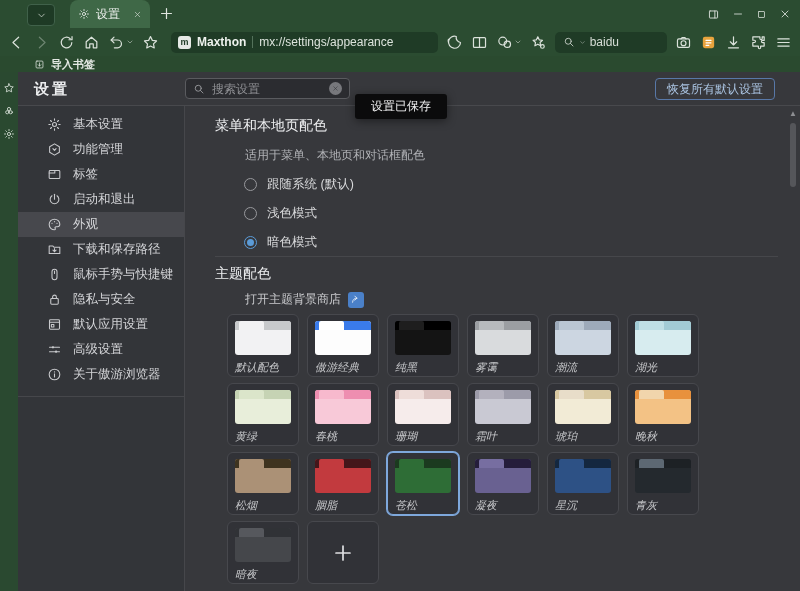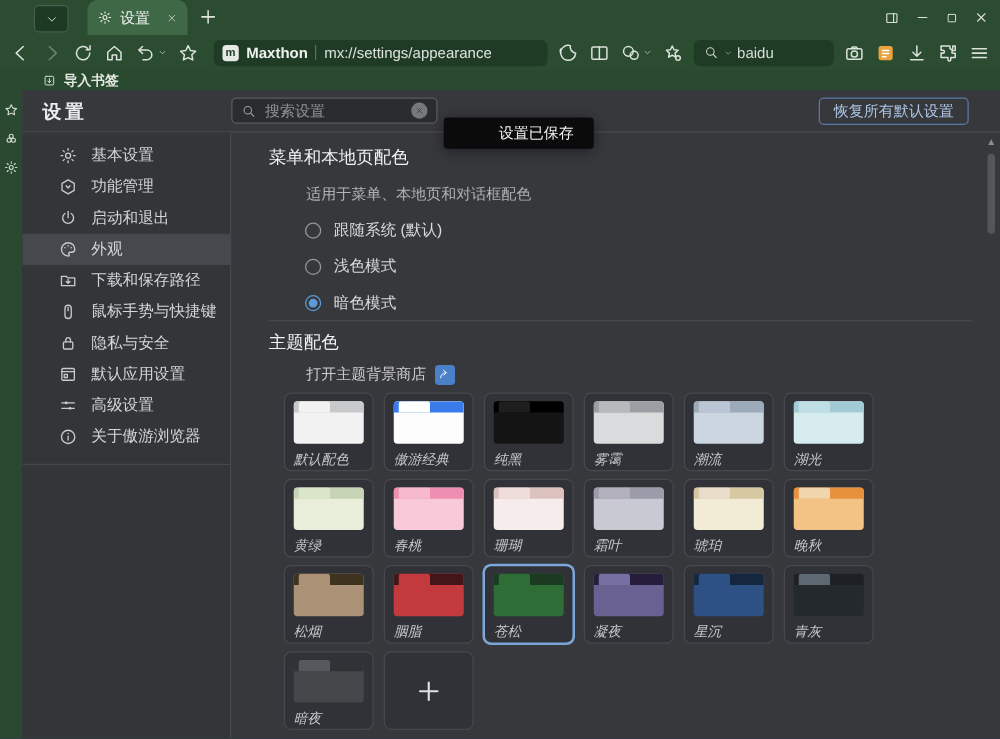--- a/index.html
+++ b/index.html
@@ -88,21 +88,21 @@
   .theme-card{width:72px;height:63px;background:#313237;border:1px solid #47484d;border-radius:6px;box-sizing:border-box;position:relative;}
   .theme-card.sel{border-color:#7ea8dc;box-shadow:0 0 0 1px #7ea8dc;}
   .swatch{position:absolute;left:7px;top:6px;width:56px;height:34px;border-radius:3px;overflow:hidden;}
   .sw-bar{position:absolute;top:0;left:0;right:0;height:9px;}
   .sw-tab{position:absolute;top:0;left:4px;width:25px;height:9px;border-radius:2px 2px 0 0;}
   .theme-label{position:absolute;left:7px;top:45px;font-size:11px;color:#c6c7ca;white-space:nowrap;}
   .theme-card.add{display:flex;align-items:center;justify-content:center;color:#dfe0e2;}
   .theme-card.add .ic{width:24px;height:24px;}
 
   .toast{position:absolute;left:355px;top:94px;width:92px;height:25px;background:#0b0b0c;color:#f1f1f2;font-size:12px;
-    border-radius:3px;display:flex;align-items:center;justify-content:center;box-shadow:0 2px 10px rgba(0,0,0,.45);z-index:6;padding-left:28px;}
+    border-radius:3px;display:flex;align-items:center;justify-content:center;box-shadow:0 2px 10px rgba(0,0,0,.45);z-index:6;}
 
   .scroll{position:absolute;right:2px;top:3px;bottom:3px;width:10px;}
   .scroll .up{position:absolute;top:0;left:0;right:0;height:10px;color:#8d8e92;font-size:8px;text-align:center;line-height:10px;}
   .scroll .thumb{position:absolute;top:14px;left:2px;width:6px;height:64px;background:#55565a;border-radius:3px;}
 </style>
 </head>
 <body>
 
 <div class="window">
 
@@ -353,20 +353,29 @@
                   <svg viewBox="0 0 24 24" fill="none" stroke="currentColor" stroke-width="1.7" stroke-linecap="round" stroke-linejoin="round">
                     <path d="M12 3l7.8 4.5v9L12 21l-7.8-4.5v-9z"></path>
                     <path d="M9.5 10.5l2.5 3 2.5-3"></path>
                   </svg>
                 </span>
                 <span>功能管理</span>
               </div>
               <div class="side-item">
                 <span class="ic">
                   <svg viewBox="0 0 24 24" fill="none" stroke="currentColor" stroke-width="1.7" stroke-linecap="round" stroke-linejoin="round">
+                    <rect x="3.5" y="5.5" width="17" height="13" rx="1.5"></rect>
+                    <path d="M3.5 9.5h9v-4"></path>
+                  </svg>
+                </span>
+                <span>标签</span>
+              </div>
+              <div class="side-item">
+                <span class="ic">
+                  <svg viewBox="0 0 24 24" fill="none" stroke="currentColor" stroke-width="1.7" stroke-linecap="round" stroke-linejoin="round">
                     <path d="M12 3.5v8"></path>
                     <path d="M8 6a7 7 0 1 0 8 0"></path>
                   </svg>
                 </span>
                 <span>启动和退出</span>
               </div>
               <div class="side-item active">
                 <span class="ic">
                   <svg viewBox="0 0 24 24" fill="none" stroke="currentColor" stroke-width="1.7" stroke-linecap="round" stroke-linejoin="round">
                     <path d="M12 3.5a8.5 8.5 0 1 0 0 17c1.8 0 1.6-1.6 1-2.4-.8-1 .2-2.4 1.6-2.4h1.9a4 4 0 0 0 4-4c0-4.6-3.8-8.2-8.5-8.2z"></path>

